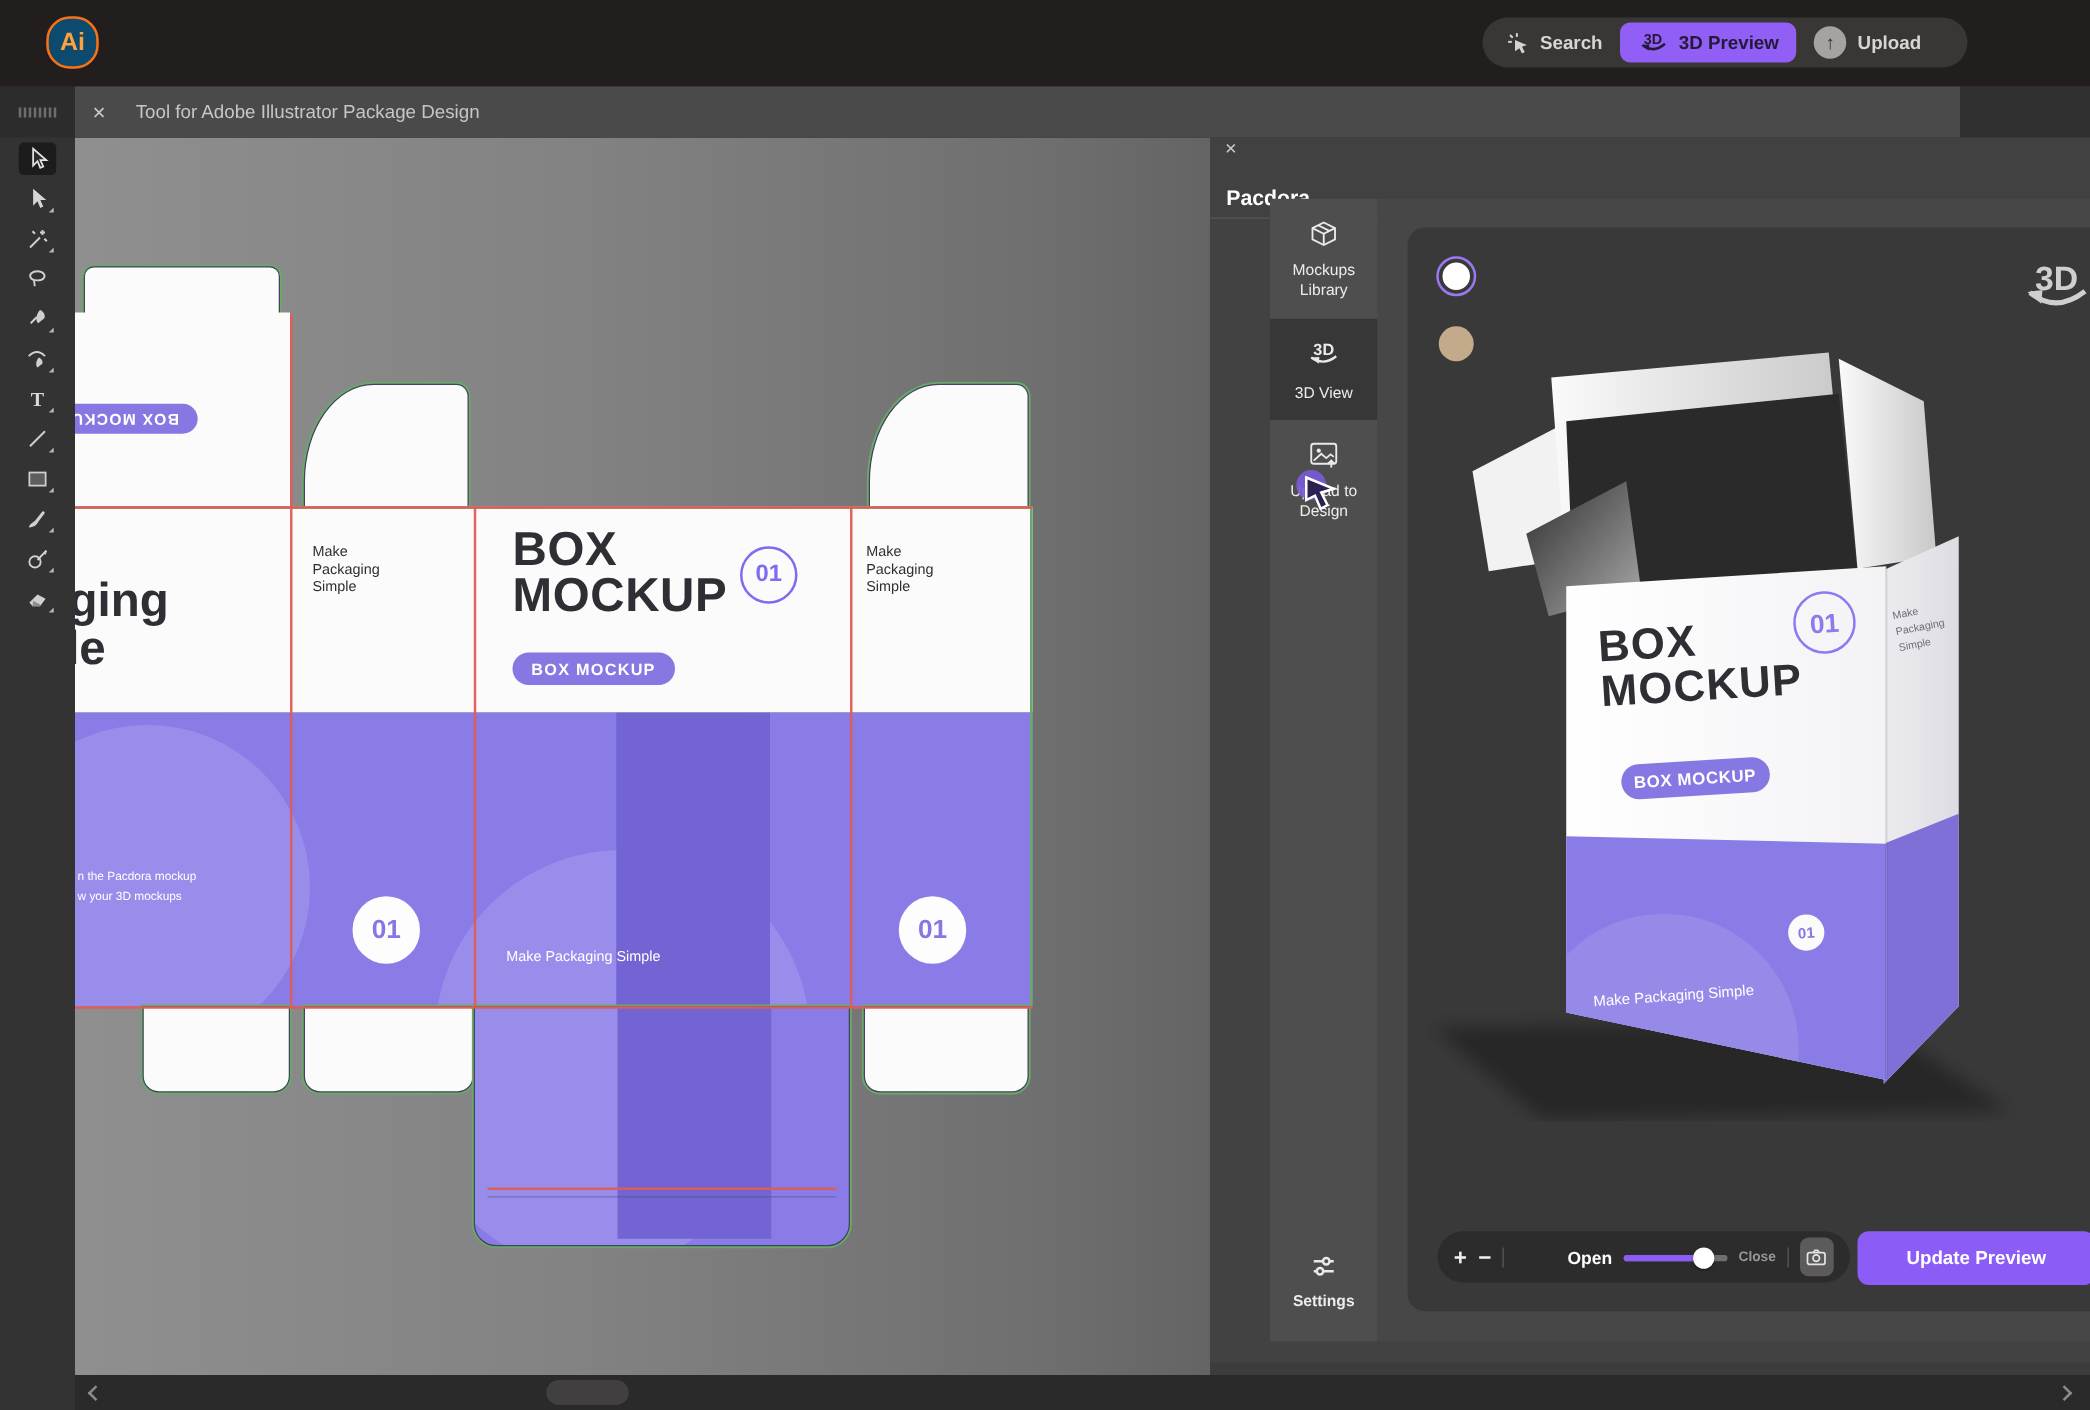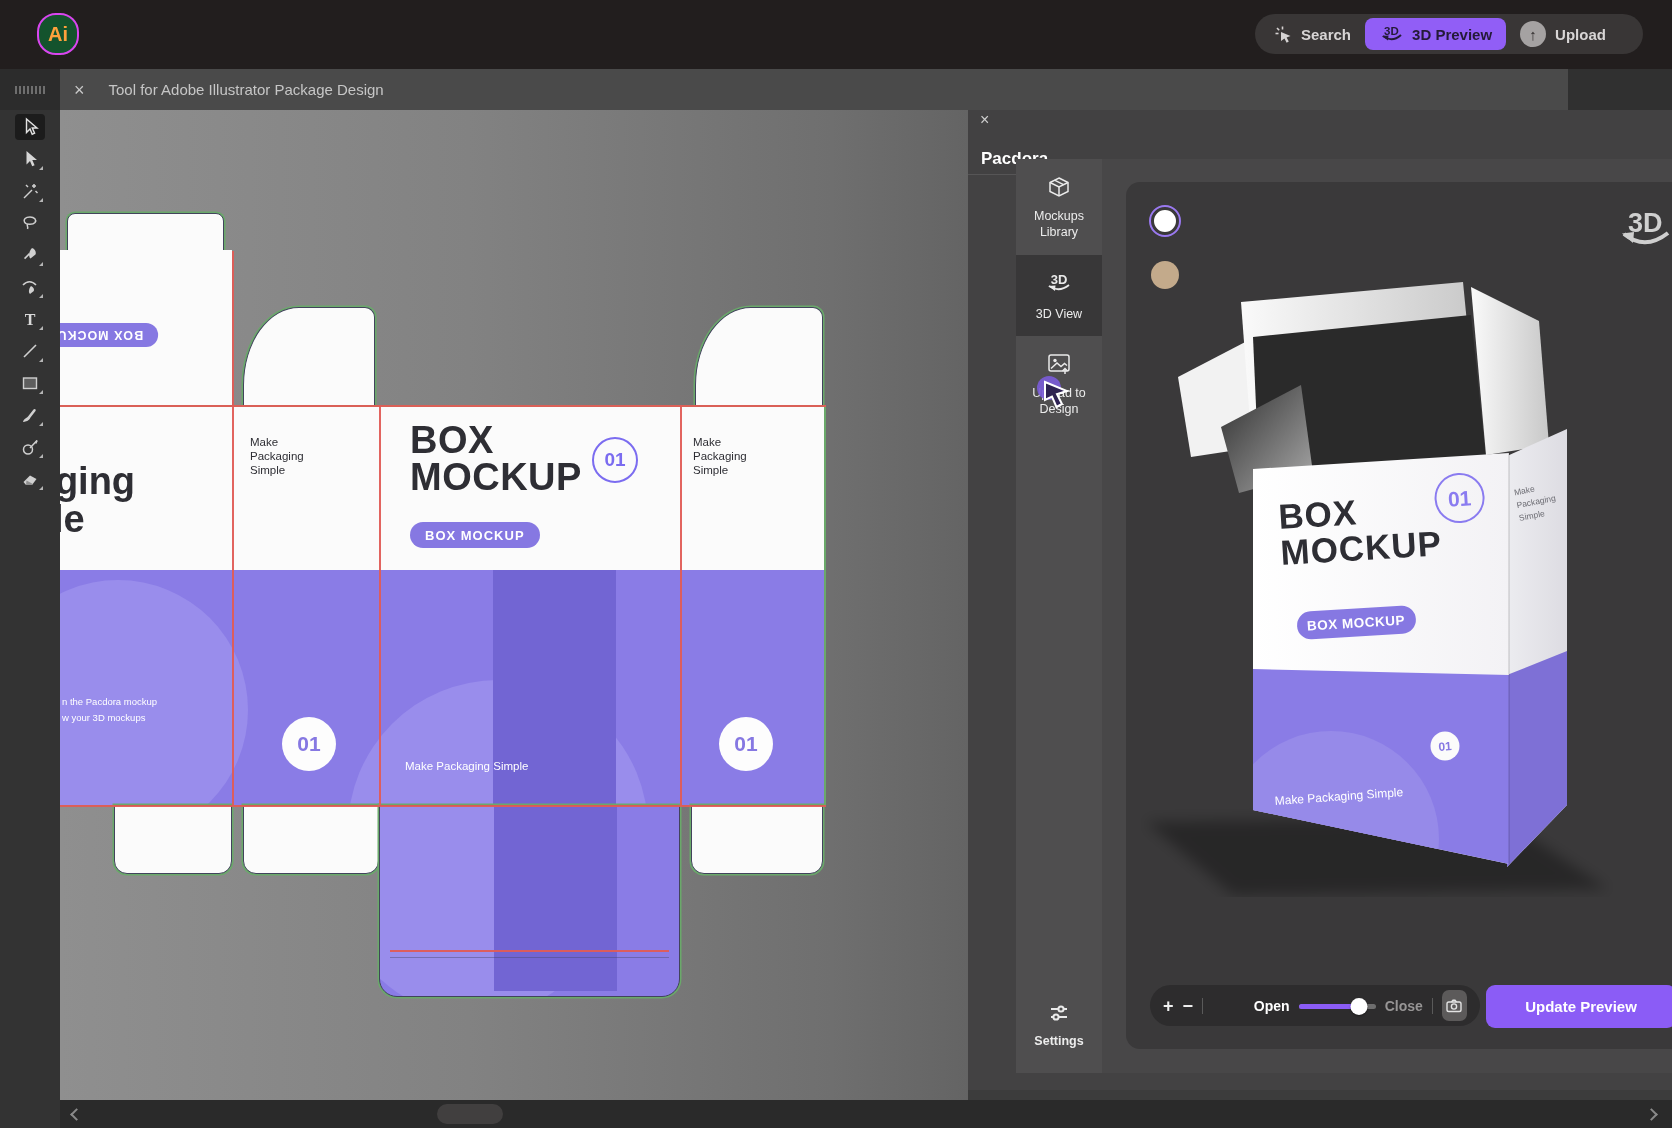--- a/index.html
+++ b/index.html
@@ -2,24 +2,24 @@
 <html><head>
 <meta charset="utf-8">
 <style>
   * { margin:0; padding:0; box-sizing:border-box; }
   html,body { width:1672px; height:1128px; overflow:hidden; background:#211e1e;
               font-family:"Liberation Sans", sans-serif; }
   #stage { position:relative; width:1672px; height:1128px; background:#3c3c3c; overflow:hidden; }
 
   
   .appbar { position:absolute; left:0; top:0; width:1672px; height:69px; background:#221e1e; z-index:30; }
-  .ai-logo { position:absolute; left:37px; top:13px; width:42px; height:42px; background:#14532d;
-             border:2px solid #d946ef; border-radius:19px; color:#ffa13c; font-weight:bold; font-size:20px;
+  .ai-logo { position:absolute; left:37px; top:13px; width:42px; height:42px; background:#0c4a6e;
+             border:2px solid #f97316; border-radius:19px; color:#ffa13c; font-weight:bold; font-size:20px;
              display:flex; align-items:center; justify-content:center; }
-  .topbar-pill { position:absolute; left:1255px; top:14px; width:388px; height:40px; background:#393636;
+  .topbar-pill { position:absolute; left:1186px; top:14px; width:388px; height:40px; background:#393636;
                  border-radius:20px; display:flex; align-items:center; padding:0 6px 0 18px; gap:14px; }
   .tb-search { display:flex; align-items:center; gap:8px; color:#d8d5d5; font-size:15px; font-weight:600; cursor:default; }
   .btn-3dpreview { display:flex; align-items:center; gap:7px; background:#915ef6; border-radius:8px;
                    height:32px; padding:0 14px; color:#241a38; font-size:15px; font-weight:bold; }
   .tb-upload { display:flex; align-items:center; gap:9px; color:#d8d5d5; font-size:15px; font-weight:600; padding-right:12px; }
   .upload-circle { width:26px; height:26px; border-radius:50%; background:#a5a2a2; color:#312e2e;
                    font-weight:bold; font-size:15px; display:flex; align-items:center; justify-content:center; }
 
   
   .tabstrip { position:absolute; left:0; top:69px; width:1672px; height:41px; background:#303030; z-index:29; }
@@ -104,21 +104,21 @@
   .swatch.selected { border:3px solid #3a393a; outline:2px solid #9a79f0; }
   .sw-white { left:25px; top:25px; background:#ffffff; }
   .sw-tan { left:25px; top:79px; background:#c3aa8b; }
   .logo3d { position:absolute; right:26px; top:20px; }
   .boxsvg { position:absolute; left:15px; top:95px; }
   .controls { position:absolute; left:24px; top:803px; width:330px; height:41px; background:#2d2c2d;
               border-radius:21px; display:flex; align-items:center; padding:0 13px; gap:9px; }
   .ctl-zoom { color:#f0f0f0; font-size:18px; font-weight:bold; line-height:1; }
   .ctl-sep { width:1px; height:16px; background:#5a5a5a; }
   .ctl-open { color:#fff; font-size:14px; font-weight:600;margin-left:42px; }
-  .ctl-close { color:#979595; font-size:14px; font-weight:600; }
+  .ctl-close { color:#979595; font-size:11px; font-weight:600; }
   .slider { position:relative; width:94px; height:18px; }
   .slider .track { position:absolute; left:0; top:7px; width:100%; height:5px; background:#6e6e6e; border-radius:3px; }
   .slider .fill { position:absolute; left:0; top:7px; height:5px; background:#8b5cf6; border-radius:3px; }
   .slider .thumb { position:absolute; top:1px; width:17px; height:17px; background:#fff; border-radius:50%;
                    transform:translateX(-50%); box-shadow:0 1px 2px rgba(0,0,0,.4); }
   .cam-btn { width:31px; height:31px; background:#5c5a5a; border-radius:7px; display:flex; align-items:center; justify-content:center; }
   .update-btn { position:absolute; left:360px; top:803px; width:190px; height:43px; background:#8b5cf6;
                 border:none; border-radius:9px; color:#fff; font-size:15px; font-weight:600;
                 font-family:"Liberation Sans",sans-serif; }
   .vthumb { position:absolute; left:604px; top:245px; width:7px; height:54px; background:#8e8e8e; border-radius:4px; }

